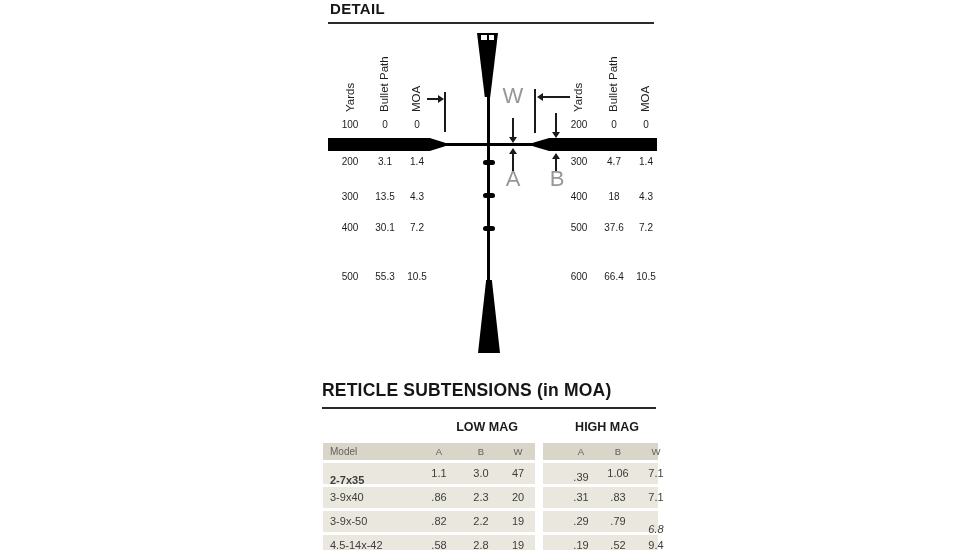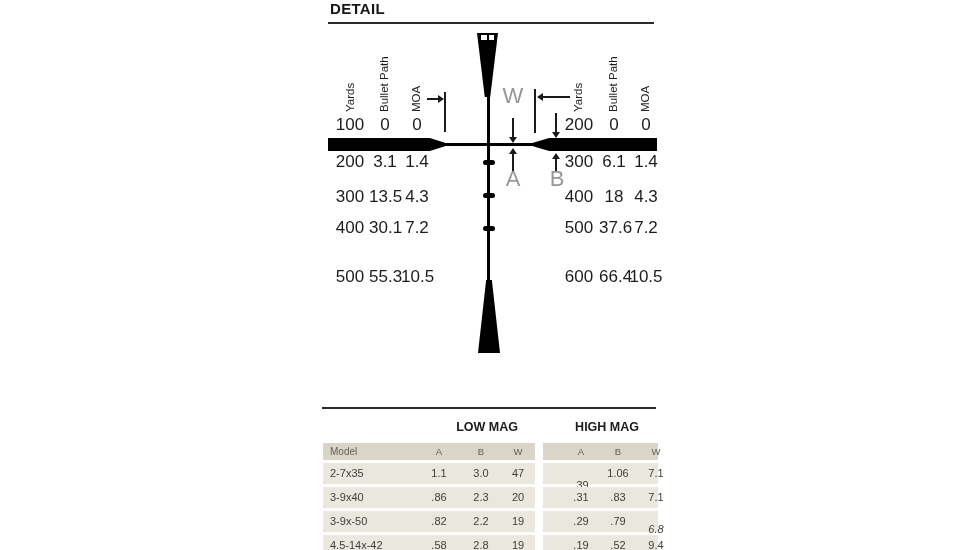--- a/index.html
+++ b/index.html
@@ -24,21 +24,21 @@
   .stem-h { position:absolute; height:2px; background:#1a1a1a; }
   .ah { position:absolute; width:0; height:0; }
   .ah-down { border-left:4.5px solid transparent; border-right:4.5px solid transparent; border-top:6px solid #1a1a1a; }
   .ah-up   { border-left:4.5px solid transparent; border-right:4.5px solid transparent; border-bottom:6px solid #1a1a1a; }
   .ah-right{ border-top:4.5px solid transparent; border-bottom:4.5px solid transparent; border-left:6px solid #1a1a1a; }
   .ah-left { border-top:4.5px solid transparent; border-bottom:4.5px solid transparent; border-right:6px solid #1a1a1a; }
   .mlabel { position:absolute; width:26px; text-align:center; font-size:22px; line-height:24px; color:#979797; }
   
   .vh { position:absolute; height:13px; line-height:13px; font-size:11.5px; color:#1c1c1c;
         transform-origin:left bottom; transform:rotate(-90deg); white-space:nowrap; }
-  .brow { position:absolute; display:flex; height:16px; line-height:16px; font-size:17px; color:#1c1c1c; }
+  .brow { position:absolute; display:flex; height:16px; line-height:16px; font-size:10px; color:#1c1c1c; }
   .brow span { display:block; text-align:center; }
   .bl1 { width:38px; } .bl2 { width:32px; } .bl3 { width:32px; }
   .br1 { width:40px; } .br2 { width:30px; } .br3 { width:34px; }
   
   .grp { position:absolute; width:80px; text-align:right; font-weight:bold; font-size:12.5px; color:#1b1b1b; }
   .trow { position:absolute; left:323px; width:335px; }
   .blk { position:absolute; top:0; height:100%; }
   .blk-l { left:0; width:212px; }
   .blk-r { left:220px; width:115px; }
   .hd-bg { background:#d9d5c8; }
@@ -130,65 +130,66 @@
     <div class="vh" style="left:585px; top:99px;">Yards</div>
     <div class="vh" style="left:620px; top:99px;">Bullet Path</div>
     <div class="vh" style="left:652px; top:99px;">MOA</div>
     <div class="brow" style="left:559px; top:117px;">
       <span class="br1">200</span>
         <span class="br2">0</span>
         <span class="br3">0</span>
     </div>
     <div class="brow" style="left:559px; top:154px;">
       <span class="br1">300</span>
-        <span class="br2">6.1</span>
+        <span class="br2">4.7</span>
         <span class="br3">1.4</span>
     </div>
     <div class="brow" style="left:559px; top:189px;">
       <span class="br1">400</span>
         <span class="br2">18</span>
         <span class="br3">4.3</span>
     </div>
     <div class="brow" style="left:559px; top:220px;">
       <span class="br1">500</span>
         <span class="br2">37.6</span>
         <span class="br3">7.2</span>
     </div>
     <div class="brow" style="left:559px; top:269px;">
       <span class="br1">600</span>
         <span class="br2">66.4</span>
         <span class="br3">10.5</span>
     </div>
   </div>
 
+  <div class="abs h2" style="left:322px; top:380px;">RETICLE SUBTENSIONS (in MOA)</div>
   <div class="rule" style="left:322px; top:407px; width:334px;"></div>
 
   <div class="grp" style="left:438px; top:420px;">LOW MAG</div>
   <div class="grp" style="left:559px; top:420px;">HIGH MAG</div>
 
   <div class="trow" style="top:443px; height:17px;">
     <div class="blk blk-l hd-bg"></div>
     <div class="blk blk-r hd-bg"></div>
     <div class="hcell-model" style="top:3px;">Model</div>
     <div class="hcell c1" style="top:3px;">A</div>
     <div class="hcell c2" style="top:3px;">B</div>
     <div class="hcell c3" style="top:3px;">W</div>
     <div class="hcell c4" style="top:3px;">A</div>
     <div class="hcell c5" style="top:3px;">B</div>
     <div class="hcell c6" style="top:3px;">W</div>
   </div>
 
   <div class="trow" style="top:463px; height:21px;">
     <div class="blk blk-l rw-bg"></div>
     <div class="blk blk-r rw-bg"></div>
-    <div class="cell-model" style="top:4px;">2-7x35</div>
+    <div class="cell-model" style="top:11px;font-weight:bold;">2-7x35</div>
     <div class="cell c1" style="top:4px;">1.1</div>
     <div class="cell c2" style="top:4px;">3.0</div>
     <div class="cell c3" style="top:4px;">47</div>
-    <div class="cell c4" style="top:16px;">.39</div>
+    <div class="cell c4" style="top:8px;">.39</div>
     <div class="cell c5" style="top:4px;">1.06</div>
     <div class="cell c6" style="top:4px;">7.1</div>
   </div>
   <div class="trow" style="top:487px; height:21px;">
     <div class="blk blk-l rw-bg"></div>
     <div class="blk blk-r rw-bg"></div>
     <div class="cell-model" style="top:4px;">3-9x40</div>
     <div class="cell c1" style="top:4px;">.86</div>
     <div class="cell c2" style="top:4px;">2.3</div>
     <div class="cell c3" style="top:4px;">20</div>

